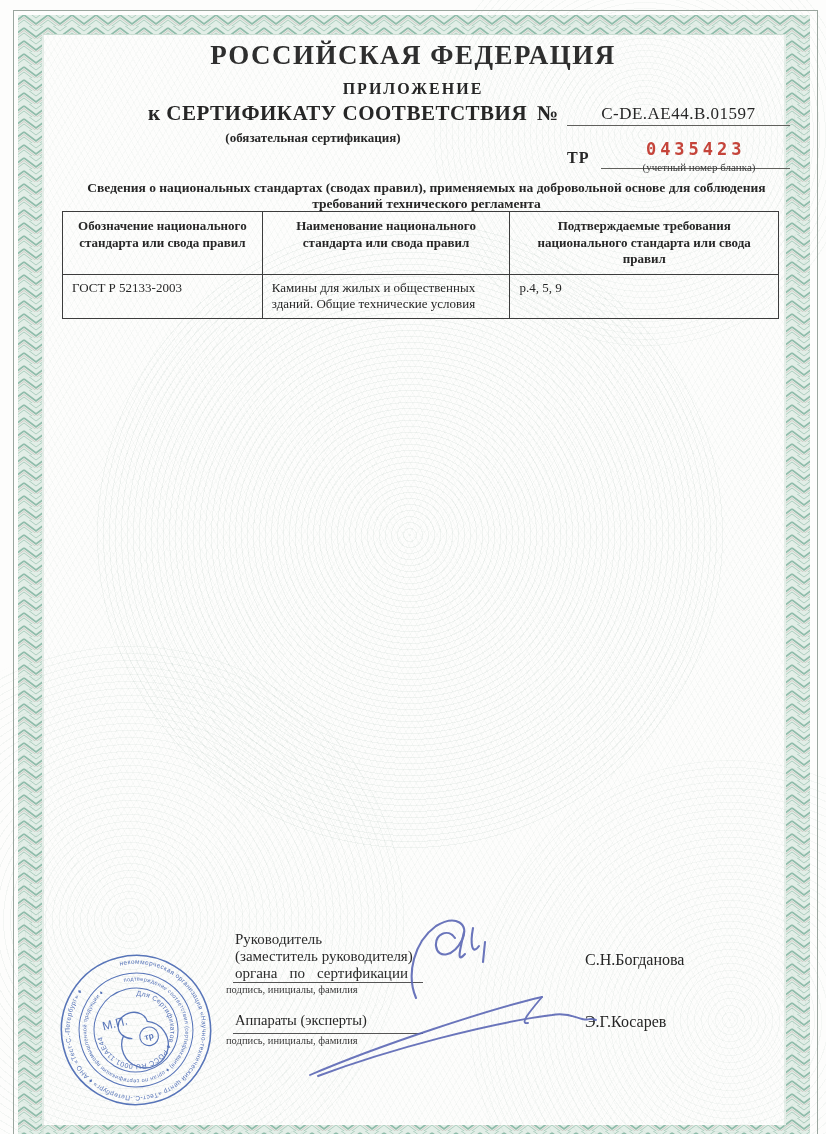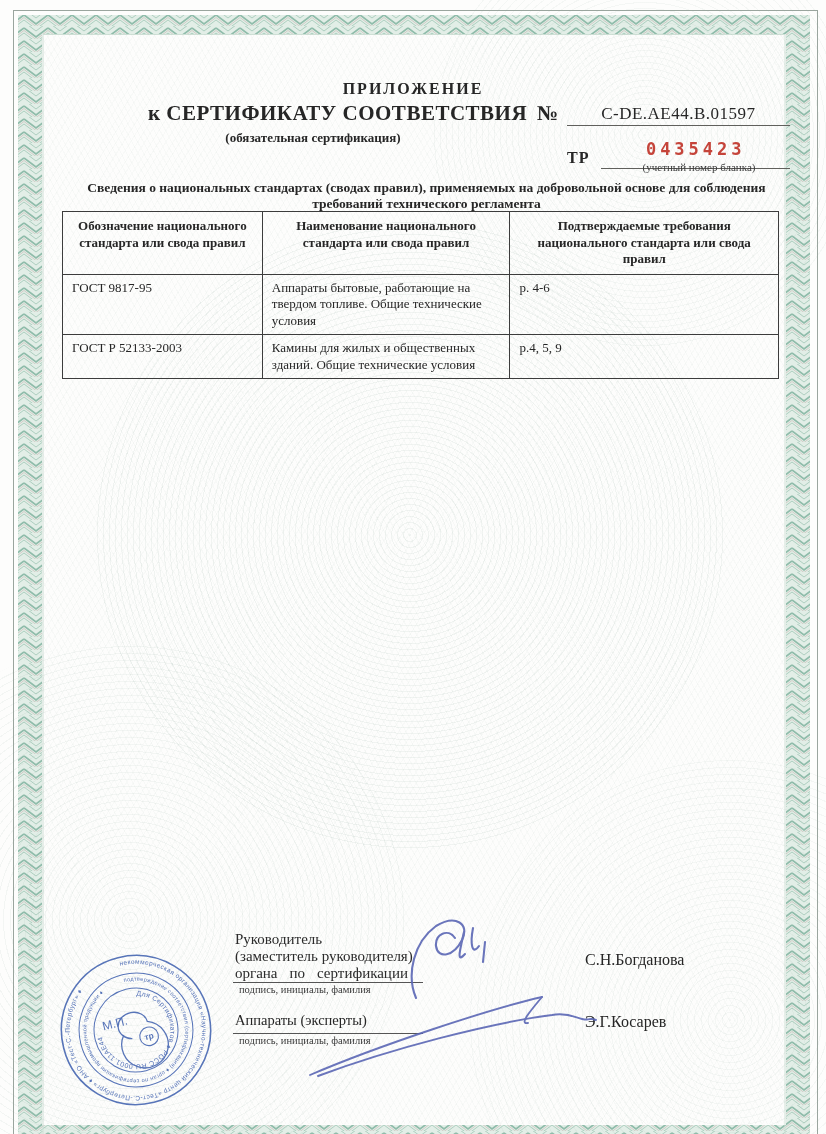--- a/index.html
+++ b/index.html
@@ -76,21 +76,21 @@
   .standards td { padding:5px 9px; text-align:left; }
   .colw1 { width:200px; } .colw2 { width:248px; } .colw3 { width:269px; }
 
   .role-head {
     position:absolute; left:235px; top:931px; font-size:15px; line-height:1.14; color:#2b2b2b;
   }
   .role-head .line3 { word-spacing:.55em; }
   .sig-rule { position:absolute; border-top:1px solid #555; width:190px; left:233px; }
   .rule-head { top:982px; }
   .rule-expert { top:1033px; }
-  .sig-caption { position:absolute; left:239px; font-size:10.5px; color:#3a3a3a; }
+  .sig-caption { position:absolute; left:226px; font-size:10.5px; color:#3a3a3a; }
   .cap-head { top:984px; }
   .cap-expert { top:1035px; }
   .role-expert { position:absolute; left:235px; top:1012px; font-size:14.5px; }
   .name-head   { position:absolute; left:585px; top:951px; font-size:16px; }
   .name-expert { position:absolute; left:585px; top:1013px; font-size:16px; }
 
   .sig-svg { position:absolute; pointer-events:none; }
   .sig1 { left:402px; top:916px; }
   .sig2 { left:300px; top:983px; }
 
@@ -122,20 +122,21 @@
     <rect x="18" y="1125" width="792" height="9" fill="url(#chev)"></rect>
     <rect x="43" y="34.5" width="742" height="1110" fill="none" stroke="#cfe0d6" stroke-width="1"></rect>
   </svg>
 
   <div class="texture"></div>
   <div class="wm wm1"></div>
   <div class="wm wm2"></div>
   <div class="wm wm3"></div>
   <div class="wm wm4"></div>
 
+  <div class="country">РОССИЙСКАЯ ФЕДЕРАЦИЯ</div>
   <div class="appendix">ПРИЛОЖЕНИЕ</div>
 
   <div class="cert-line">
     <span>к СЕРТИФИКАТУ СООТВЕТСТВИЯ</span>
     <span class="numsign">№</span>
     <span class="cert-value">C-DE.AE44.B.01597</span>
   </div>
   <div class="cert-kind">(обязательная сертификация)</div>
 
   <div class="tr-row">
@@ -153,25 +154,20 @@
         <col class="colw3">
       </colgroup>
     <thead>
       <tr>
         <th>Обозначение национального стандарта или свода правил</th>
         <th>Наименование национального стандарта или свода правил</th>
         <th>Подтверждаемые требования национального стандарта или свода правил</th>
       </tr>
     </thead>
     <tbody>
-        <tr>
-          <td>ГОСТ 9817-95</td>
-          <td>Аппараты бытовые, работающие на твердом топливе. Общие технические условия</td>
-          <td>р. 4-6</td>
-        </tr>
         <tr>
           <td>ГОСТ Р 52133-2003</td>
           <td>Камины для жилых и общественных зданий. Общие технические условия</td>
           <td>р.4, 5, 9</td>
         </tr>
       </tbody>
   </table>
 
   <div class="role-head">
     <div>Руководитель</div>

